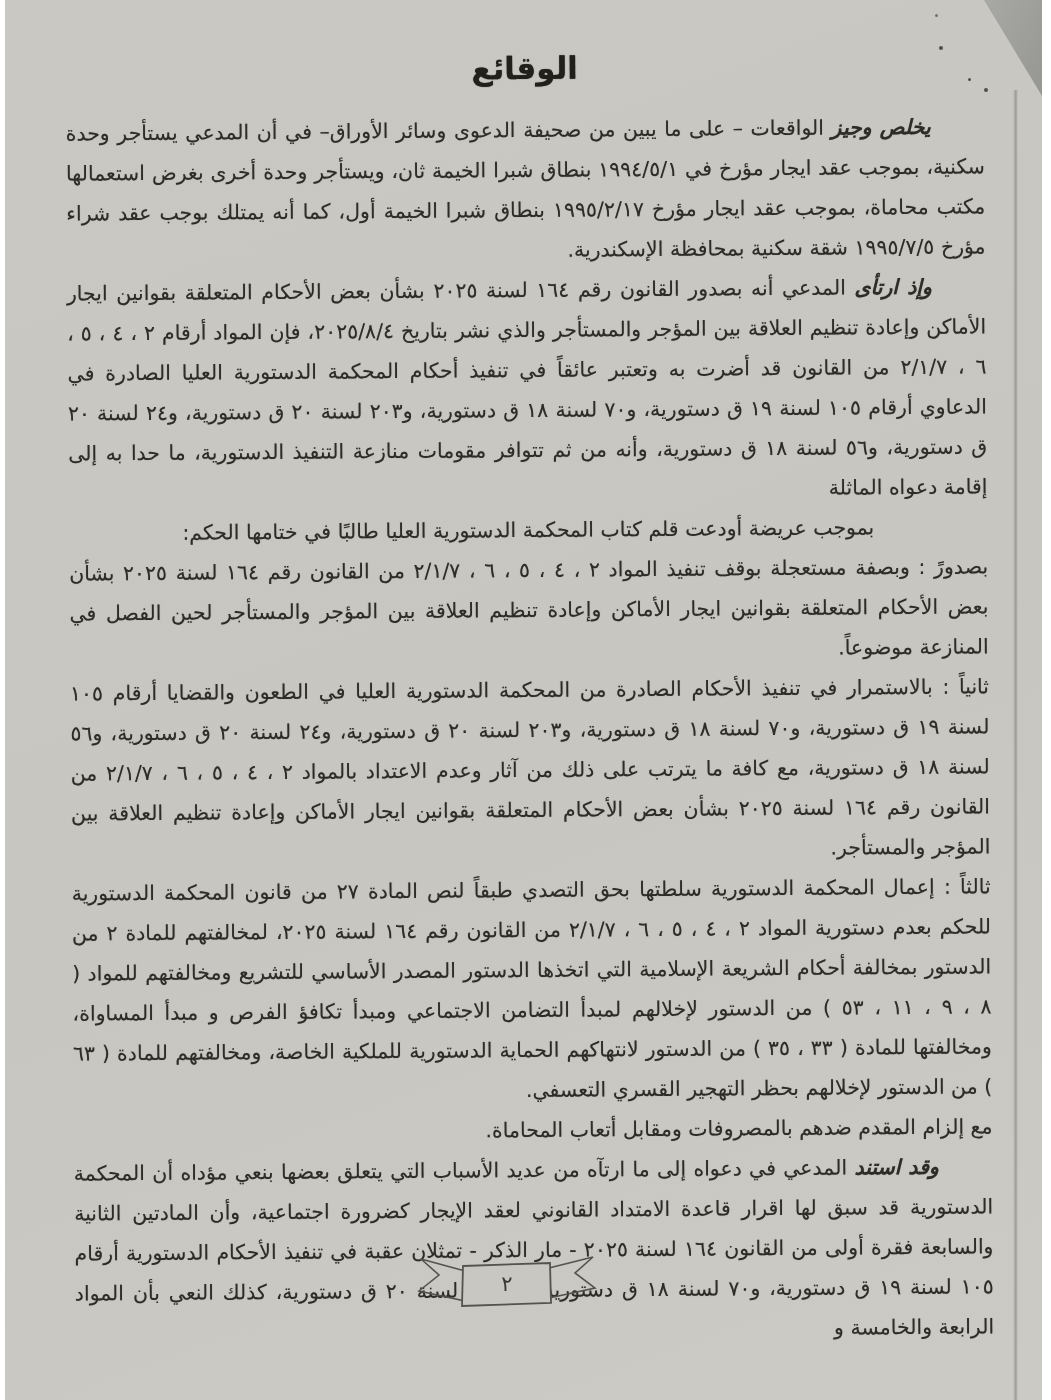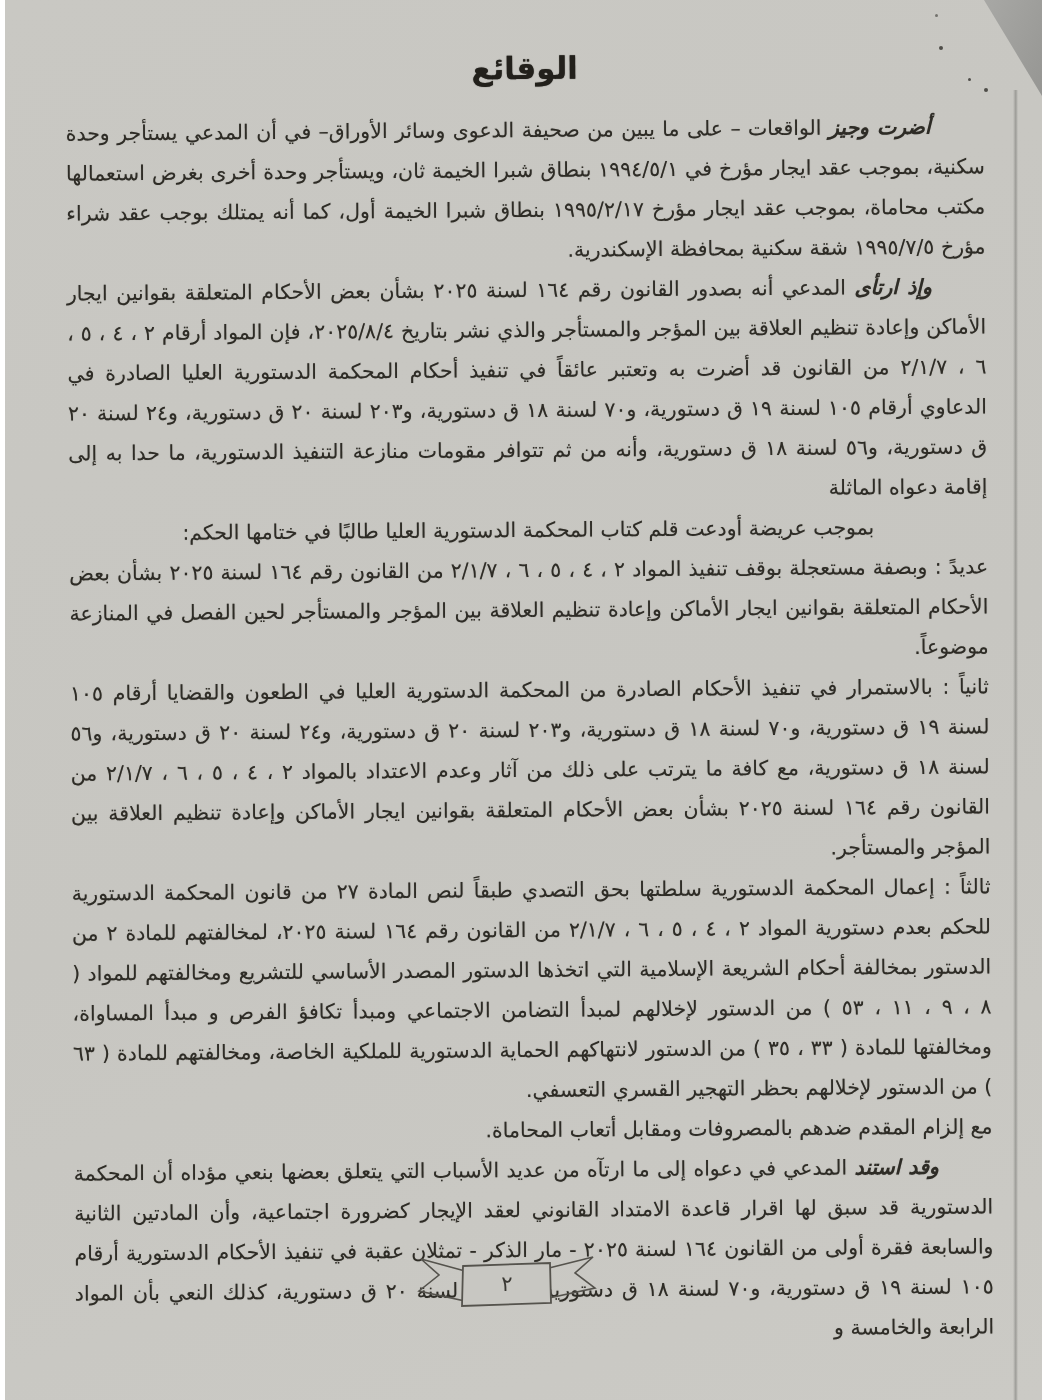--- a/index.html
+++ b/index.html
@@ -72,27 +72,27 @@
   <div class="corner"></div>
   <div class="fold"></div>
   <div class="speck s1"></div>
   <div class="speck s2"></div>
   <div class="speck s3"></div>
   <div class="speck s4"></div>
 
   <section class="content">
     <h1 class="title">الوقائع</h1>
 
-    <p class="para indent"><b class="lead">أضرت وجيز</b><span> الواقعات – على ما يبين من صحيفة الدعوى وسائر الأوراق– في أن المدعي يستأجر وحدة سكنية، بموجب عقد ايجار مؤرخ في ١٩٩٤/٥/١ بنطاق شبرا الخيمة ثان، ويستأجر وحدة أخرى بغرض استعمالها مكتب محاماة، بموجب عقد ايجار مؤرخ ١٩٩٥/٢/١٧ بنطاق شبرا الخيمة أول، كما أنه يمتلك بوجب عقد شراء مؤرخ ١٩٩٥/٧/٥ شقة سكنية بمحافظة الإسكندرية.</span></p>
+    <p class="para indent"><b class="lead">يخلص وجيز</b><span> الواقعات – على ما يبين من صحيفة الدعوى وسائر الأوراق– في أن المدعي يستأجر وحدة سكنية، بموجب عقد ايجار مؤرخ في ١٩٩٤/٥/١ بنطاق شبرا الخيمة ثان، ويستأجر وحدة أخرى بغرض استعمالها مكتب محاماة، بموجب عقد ايجار مؤرخ ١٩٩٥/٢/١٧ بنطاق شبرا الخيمة أول، كما أنه يمتلك بوجب عقد شراء مؤرخ ١٩٩٥/٧/٥ شقة سكنية بمحافظة الإسكندرية.</span></p>
 
     <p class="para indent"><b class="lead">وإذ ارتأى</b><span> المدعي أنه بصدور القانون رقم ١٦٤ لسنة ٢٠٢٥ بشأن بعض الأحكام المتعلقة بقوانين ايجار الأماكن وإعادة تنظيم العلاقة بين المؤجر والمستأجر والذي نشر بتاريخ ٢٠٢٥/٨/٤، فإن المواد أرقام ٢ ، ٤ ، ٥ ، ٦ ، ٢/١/٧ من القانون قد أضرت به وتعتبر عائقاً في تنفيذ أحكام المحكمة الدستورية العليا الصادرة في الدعاوي أرقام ١٠٥ لسنة ١٩ ق دستورية، و٧٠ لسنة ١٨ ق دستورية، و٢٠٣ لسنة ٢٠ ق دستورية، و٢٤ لسنة ٢٠ ق دستورية، و٥٦ لسنة ١٨ ق دستورية، وأنه من ثم تتوافر مقومات منازعة التنفيذ الدستورية، ما حدا به إلى إقامة دعواه الماثلة</span></p>
 
     <p class="para centerline">بموجب عريضة أودعت قلم كتاب المحكمة الدستورية العليا طالبًا في ختامها الحكم:</p>
 
-    <p class="para"><span class="rlabel">عديدً :</span> <span>وبصفة مستعجلة بوقف تنفيذ المواد ٢ ، ٤ ، ٥ ، ٦ ، ٢/١/٧ من القانون رقم ١٦٤ لسنة ٢٠٢٥ بشأن بعض الأحكام المتعلقة بقوانين ايجار الأماكن وإعادة تنظيم العلاقة بين المؤجر والمستأجر لحين الفصل في المنازعة موضوعاً.</span></p>
+    <p class="para"><span class="rlabel">بصدورً :</span> <span>وبصفة مستعجلة بوقف تنفيذ المواد ٢ ، ٤ ، ٥ ، ٦ ، ٢/١/٧ من القانون رقم ١٦٤ لسنة ٢٠٢٥ بشأن بعض الأحكام المتعلقة بقوانين ايجار الأماكن وإعادة تنظيم العلاقة بين المؤجر والمستأجر لحين الفصل في المنازعة موضوعاً.</span></p>
 
     <p class="para"><span class="rlabel">ثانياً :</span> <span>بالاستمرار في تنفيذ الأحكام الصادرة من المحكمة الدستورية العليا في الطعون والقضايا أرقام ١٠٥ لسنة ١٩ ق دستورية، و٧٠ لسنة ١٨ ق دستورية، و٢٠٣ لسنة ٢٠ ق دستورية، و٢٤ لسنة ٢٠ ق دستورية، و٥٦ لسنة ١٨ ق دستورية، مع كافة ما يترتب على ذلك من آثار وعدم الاعتداد بالمواد ٢ ، ٤ ، ٥ ، ٦ ، ٢/١/٧ من القانون رقم ١٦٤ لسنة ٢٠٢٥ بشأن بعض الأحكام المتعلقة بقوانين ايجار الأماكن وإعادة تنظيم العلاقة بين المؤجر والمستأجر.</span></p>
 
     <p class="para"><span class="rlabel">ثالثاً :</span> <span>إعمال المحكمة الدستورية سلطتها بحق التصدي طبقاً لنص المادة ٢٧ من قانون المحكمة الدستورية للحكم بعدم دستورية المواد ٢ ، ٤ ، ٥ ، ٦ ، ٢/١/٧ من القانون رقم ١٦٤ لسنة ٢٠٢٥، لمخالفتهم للمادة ٢ من الدستور بمخالفة أحكام الشريعة الإسلامية التي اتخذها الدستور المصدر الأساسي للتشريع ومخالفتهم للمواد ( ٨ ، ٩ ، ١١ ، ٥٣ ) من الدستور لإخلالهم لمبدأ التضامن الاجتماعي ومبدأ تكافؤ الفرص و مبدأ المساواة، ومخالفتها للمادة ( ٣٣ ، ٣٥ ) من الدستور لانتهاكهم الحماية الدستورية للملكية الخاصة، ومخالفتهم للمادة ( ٦٣ ) من الدستور لإخلالهم بحظر التهجير القسري التعسفي.</span></p>
 
     <p class="para">مع إلزام المقدم ضدهم بالمصروفات ومقابل أتعاب المحاماة.</p>
 
     <p class="para indent"><b class="lead">وقد استند</b><span> المدعي في دعواه إلى ما ارتآه من عديد الأسباب التي يتعلق بعضها بنعي مؤداه أن المحكمة الدستورية قد سبق لها اقرار قاعدة الامتداد القانوني لعقد الإيجار كضرورة اجتماعية، وأن المادتين الثانية والسابعة فقرة أولى من القانون ١٦٤ لسنة ٢٠٢٥ - مار الذكر - تمثلان عقبة في تنفيذ الأحكام الدستورية أرقام ١٠٥ لسنة ١٩ ق دستورية، و٧٠ لسنة ١٨ ق دستورية ، و ٢٠٣ لسنة ٢٠ ق دستورية، كذلك النعي بأن المواد الرابعة والخامسة و</span></p>
   </section>
 

